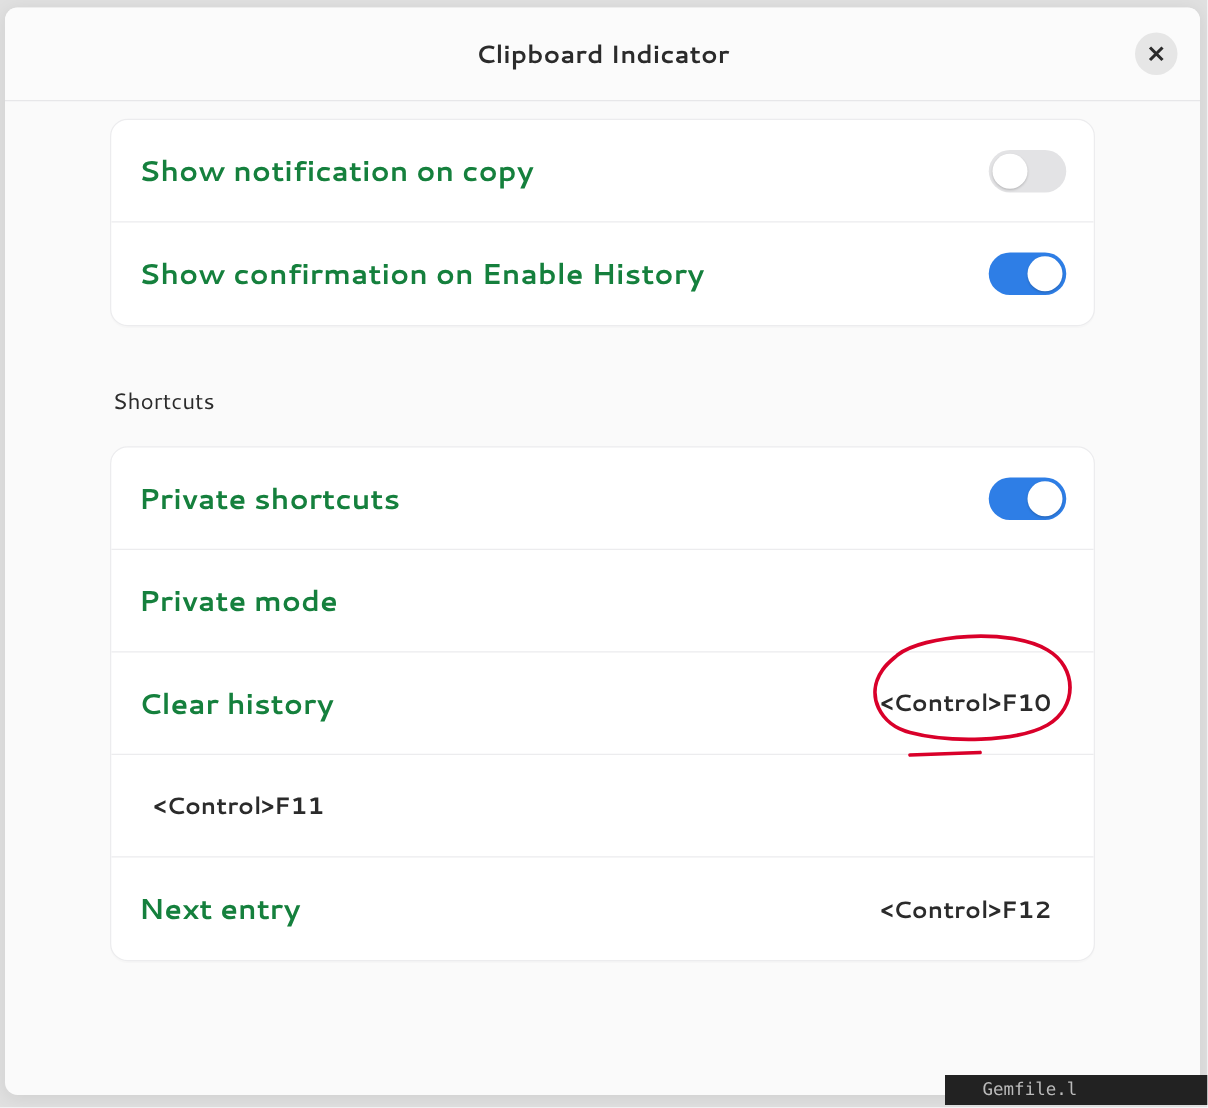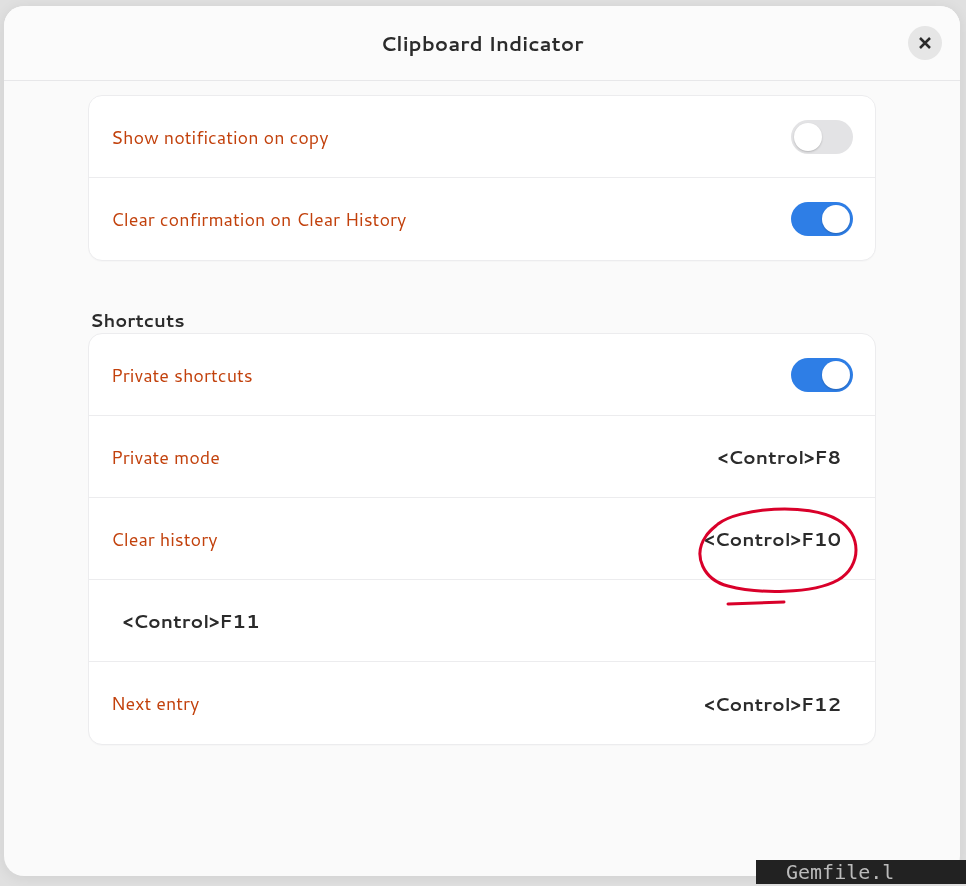--- a/index.html
+++ b/index.html
@@ -20,21 +20,21 @@
       background: #e0e0e0;
       position: relative;
     }
     .window {
       position: absolute;
       top: 6px;
       left: 4px;
       right: 6px;
       bottom: 10px;
       background: #fafafa;
-      border-radius: 20px;
+      border-radius: 10px;
       box-shadow: 0 2px 14px rgba(0,0,0,0.08);
       display: flex;
       flex-direction: column;
       overflow: hidden;
     }
     .titlebar {
       height: 75px;
       display: flex;
       align-items: center;
       justify-content: center;
@@ -84,23 +84,23 @@
       align-items: center;
       justify-content: space-between;
       padding: 0 22px;
       height: 82px;
       border-bottom: 1px solid #ececee;
     }
     .row:last-child {
       border-bottom: none;
     }
     .row-label {
-      font-size: 18px;
-      color: #c2410c;
-      font-weight: 400;
+      font-size: 23px;
+      color: #15803d;
+      font-weight: 700;
     }
     .switch {
       width: 62px;
       height: 34px;
       border-radius: 17px;
       position: relative;
       cursor: pointer;
     }
     .switch.off {
       background: #e3e3e5;
@@ -118,23 +118,23 @@
       box-shadow: 0 1px 2px rgba(0,0,0,0.2);
     }
     .switch.off .knob {
       left: 3px;
     }
     .switch.on .knob {
       right: 3px;
     }
     .section-heading {
       font-size: 18px;
-      font-weight: 700;
+      font-weight: 400;
       color: #2b2b2b;
-      margin: 46px 0 0 2px;
+      margin: 46px 0 24px 2px;
     }
     .shortcut-val {
       font-size: 19px;
       font-weight: 700;
       color: #2b2b2b;
       padding: 6px 12px;
       border-radius: 8px;
     }
     .shortcut-val.highlighted {
       background: #f0f0f2;
@@ -156,21 +156,21 @@
       stroke-linejoin: round;
     }
     .gemfile {
       position: absolute;
       right: 0;
       bottom: 2px;
       width: 210px;
       height: 24px;
       background: #222;
       color: #bbb;
-      font-size: 20px;
+      font-size: 14px;
       font-family: monospace;
       display: flex;
       align-items: center;
       padding-left: 30px;
     }
   </style>
 </head>
 <body>
 
 <div class="backdrop">
@@ -187,39 +187,38 @@
     <div class="content">
 
       <div class="card">
         <div class="row">
           <div class="row-label">Show notification on copy</div>
           <div class="switch off">
             <div class="knob"></div>
           </div>
         </div>
         <div class="row">
-          <div class="row-label">Clear confirmation on Clear History</div>
+          <div class="row-label">Show confirmation on Enable History</div>
           <div class="switch on">
             <div class="knob"></div>
           </div>
         </div>
       </div>
 
       <div class="section-heading">Shortcuts</div>
 
       <div class="card">
         <div class="row">
           <div class="row-label">Private shortcuts</div>
           <div class="switch on">
             <div class="knob"></div>
           </div>
         </div>
         <div class="row">
           <div class="row-label">Private mode</div>
-          <div class="shortcut-val">&lt;Control&gt;F8</div>
         </div>
         <div class="row">
           <div class="row-label">Clear history</div>
           <div class="shortcut-val">&lt;Control&gt;F10</div>
         </div>
         <div class="row">
           <div class="shortcut-val">&lt;Control&gt;F11</div>
         </div>
         <div class="row">
           <div class="row-label">Next entry</div>

